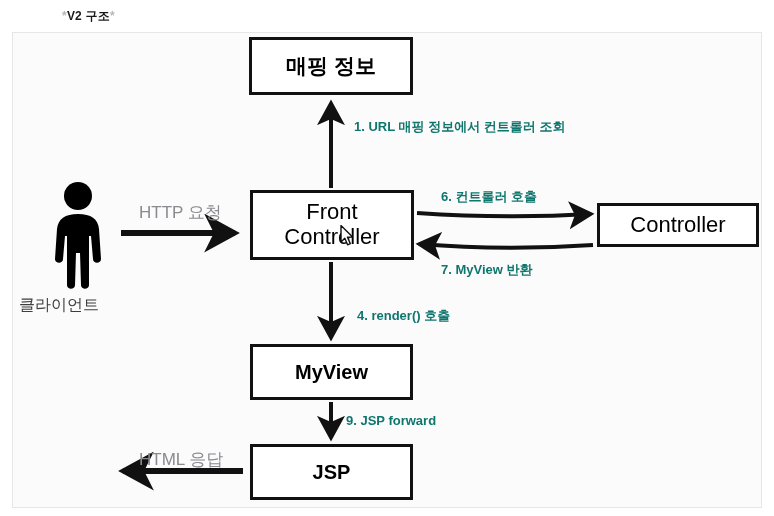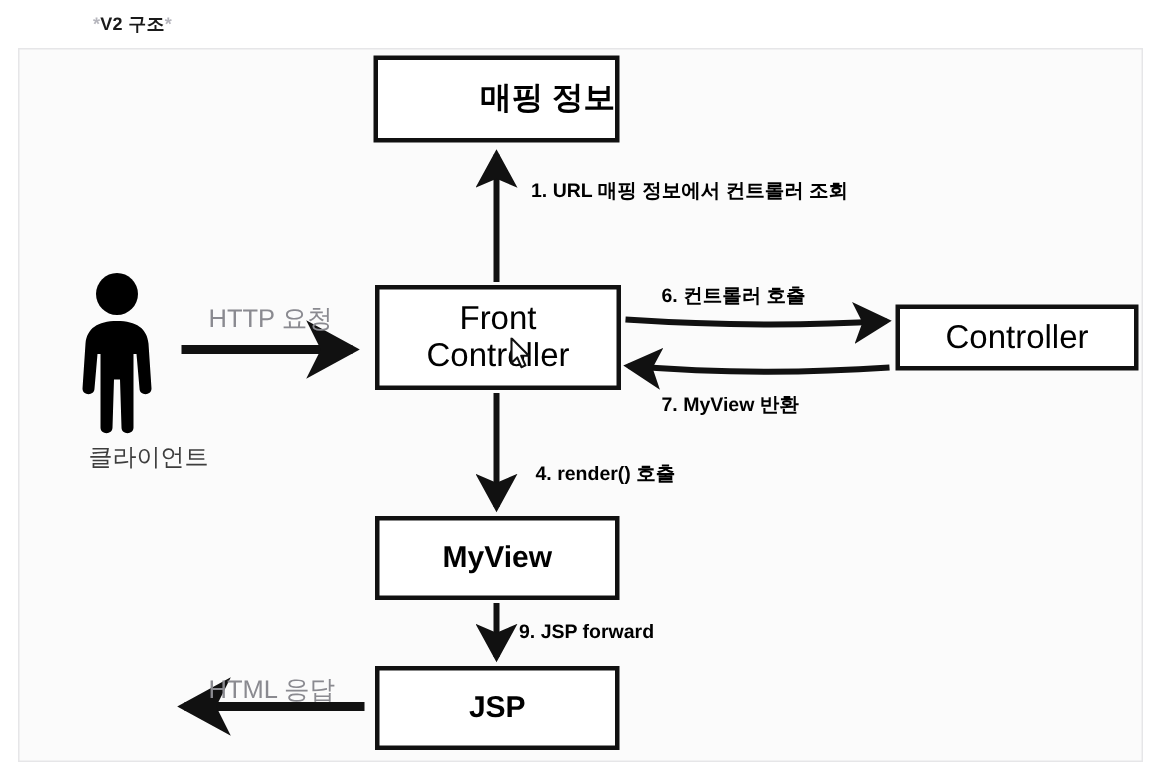--- a/index.html
+++ b/index.html
@@ -58,21 +58,21 @@
     line-height: 1.12;
     z-index: 3;
   }
   .node-label {
     white-space: pre-line;
   }
 
   
   #node-mapping {
     left: 236px; top: 4px; width: 164px; height: 58px;
-    font-size: 21px; font-weight: bold; justify-content: flex-end;
+    font-size: 21px; font-weight: bold;
   }
   #node-front-controller {
     left: 237px; top: 157px; width: 164px; height: 70px;
     font-size: 22px; font-weight: normal;
   }
   #node-controller {
     left: 584px; top: 170px; width: 162px; height: 44px;
     font-size: 22px; font-weight: normal;
   }
   #node-myview {
@@ -91,33 +91,33 @@
     top: 148px;
     width: 66px;
     height: 112px;
     z-index: 3;
   }
   #actor-label {
     position: absolute;
     left: 6px;
     top: 262px;
     width: 120px;
-    text-align: right;
+    text-align: left;
     font-size: 16px;
     color: #3d3d3d;
     z-index: 3;
     white-space: nowrap;
   }
 
   
   .edge-label {
     position: absolute;
     font-size: 13px;
     font-weight: bold;
-    color: #000000;
+    color: #0f766e;
     white-space: nowrap;
     z-index: 4;
   }
   .edge-label.light {
     font-weight: normal;
     font-size: 17px;
     color: #8a8a90;
     margin-left: 16px;
   }
 

